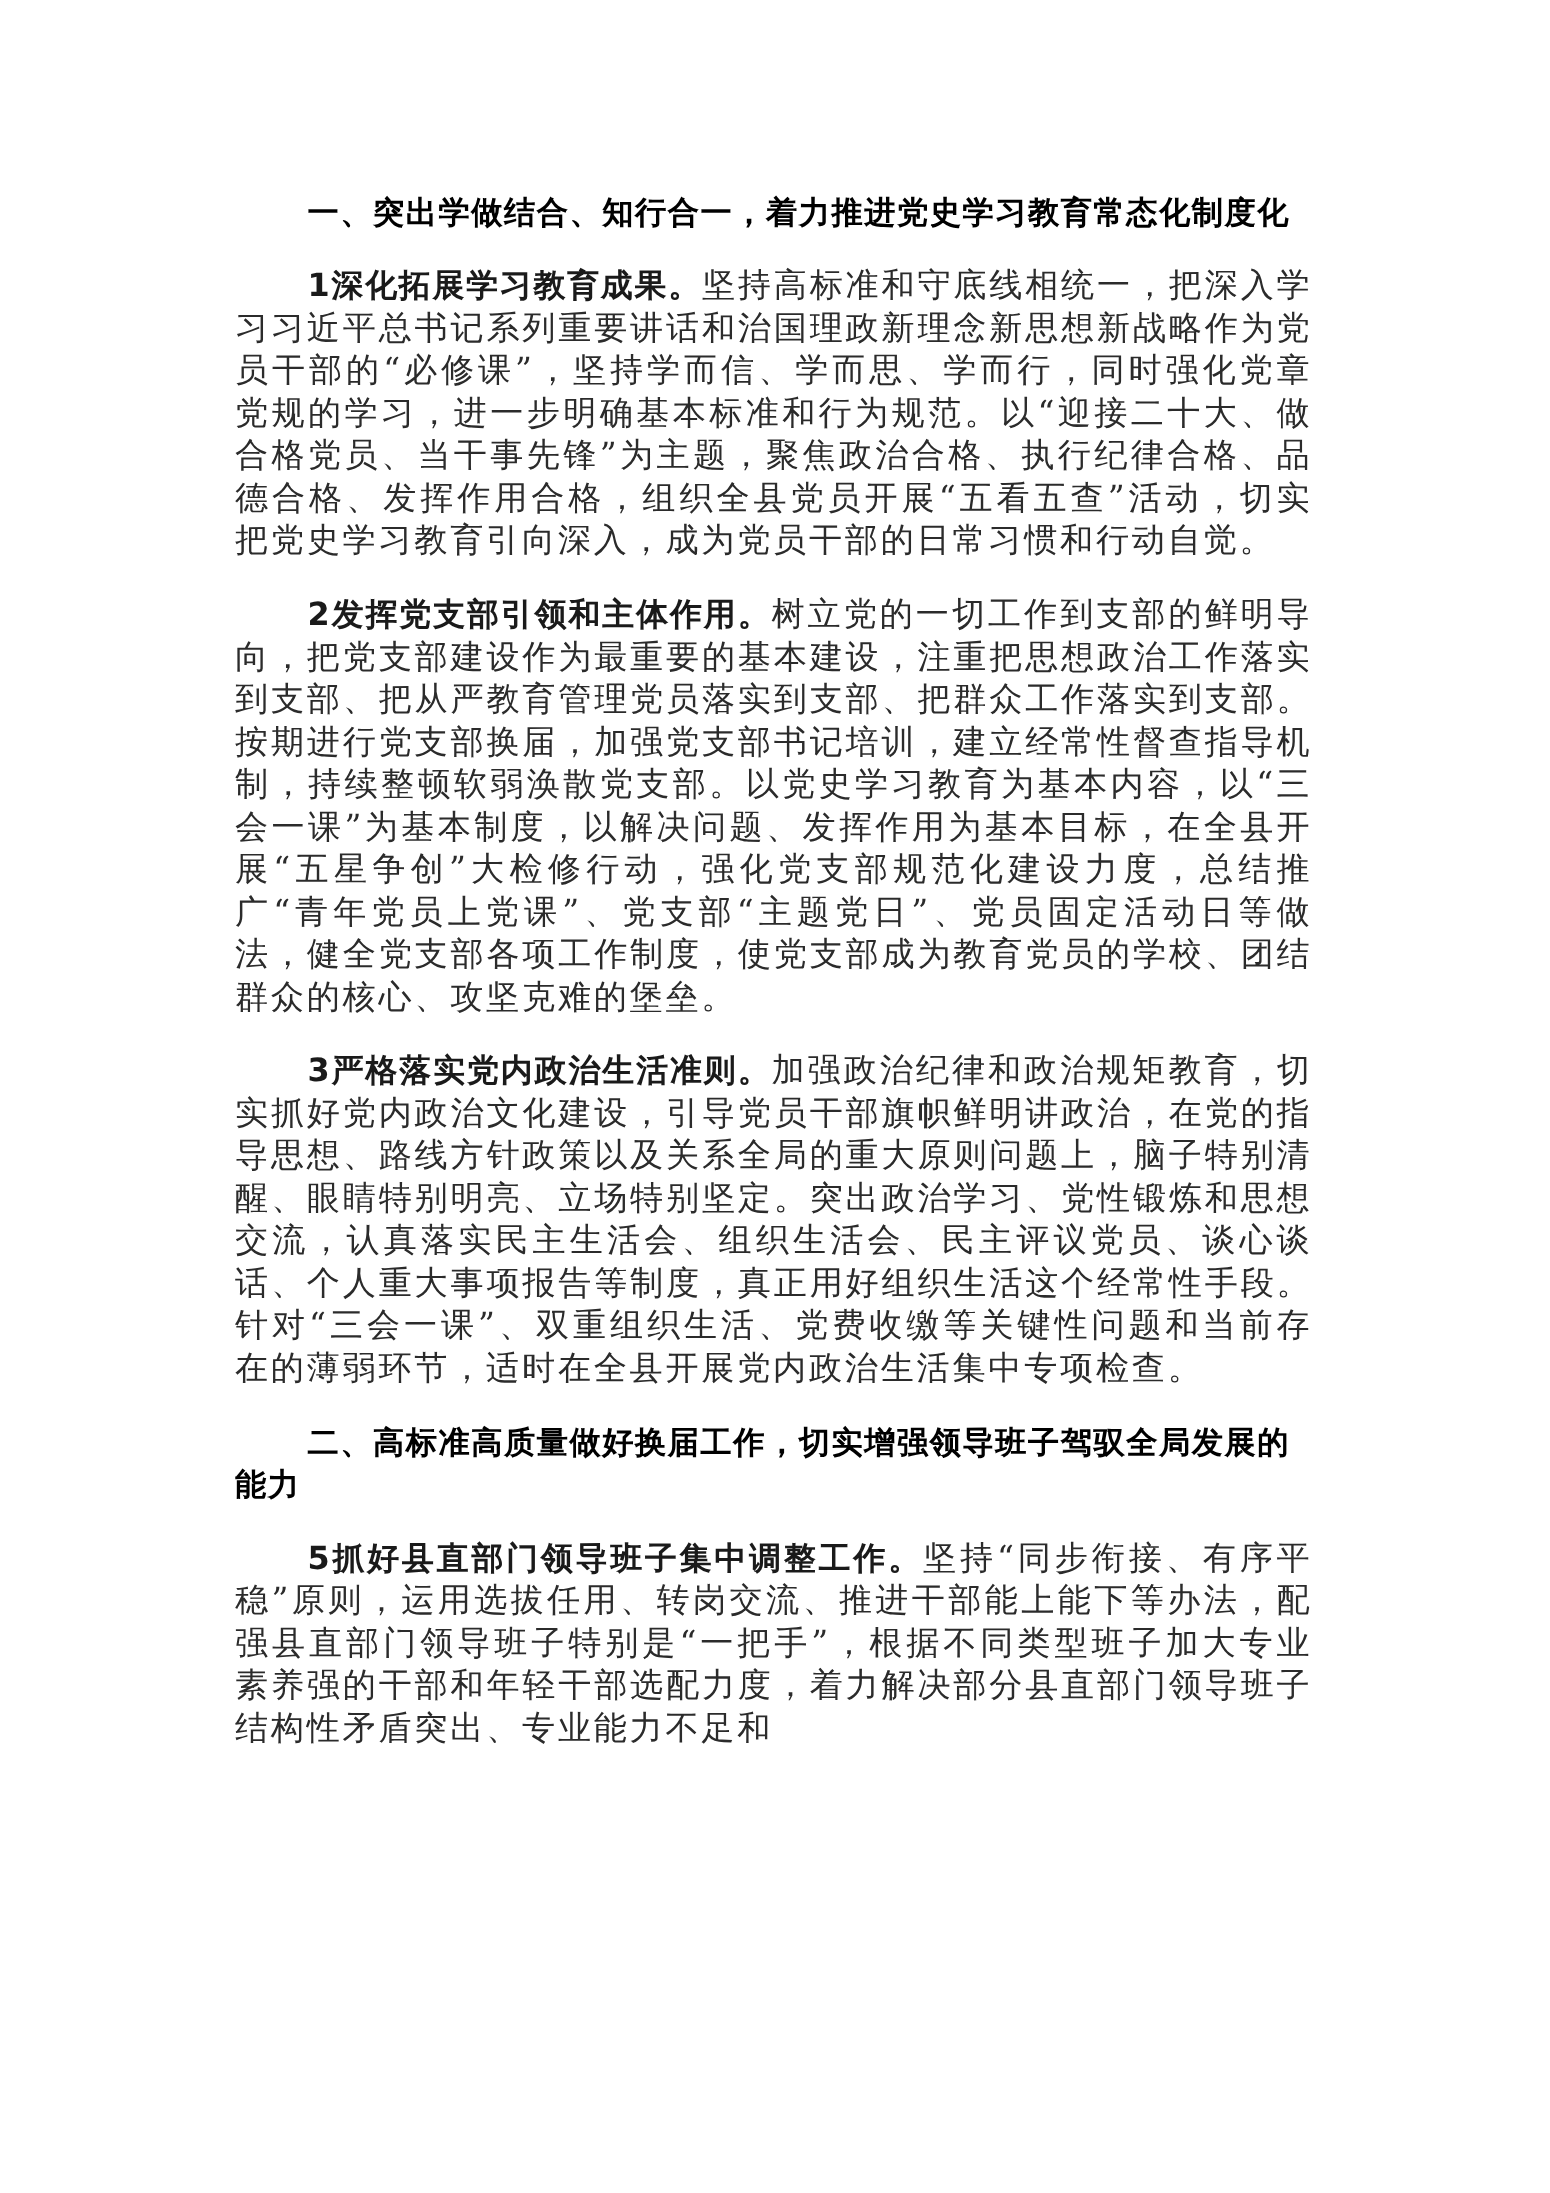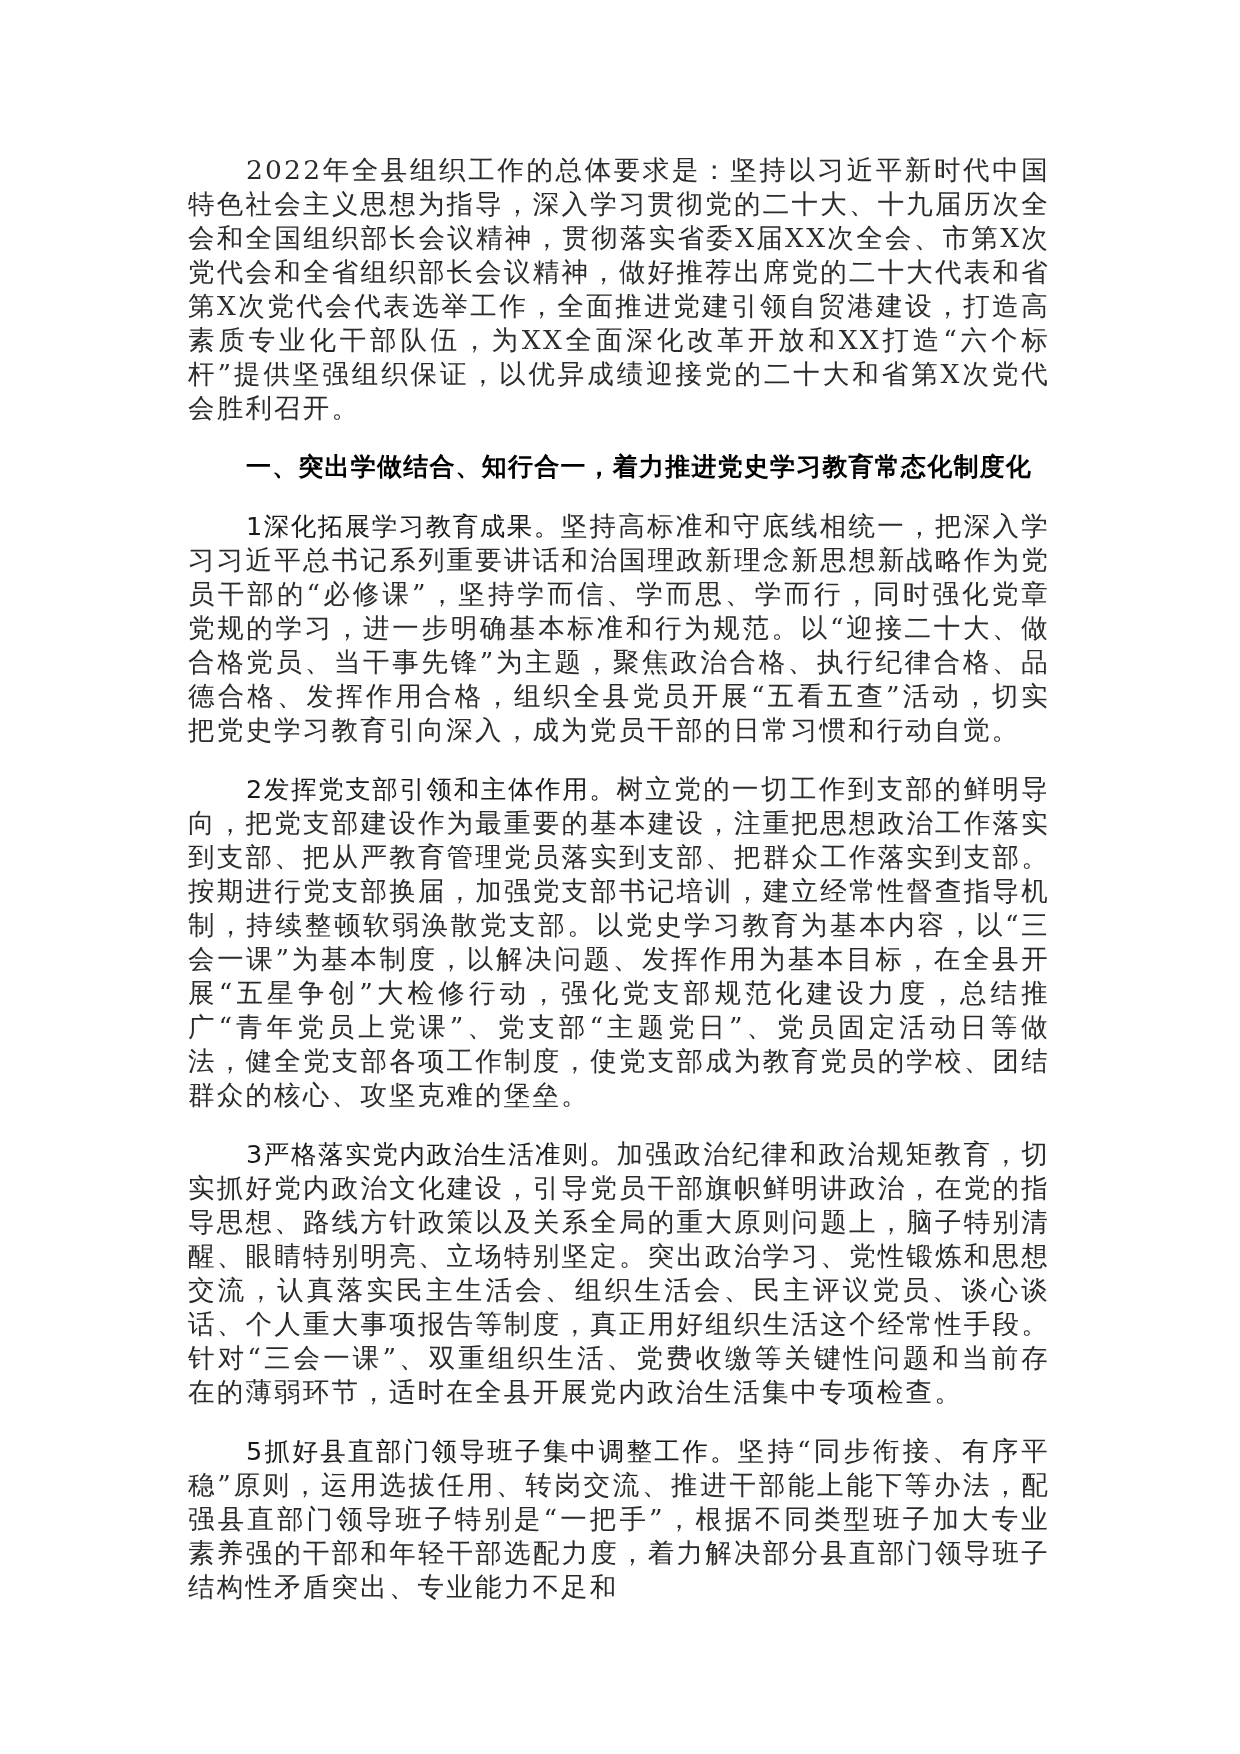--- a/index.html
+++ b/index.html
@@ -34,38 +34,38 @@
     margin: 0 0 25px 0;
     text-indent: 58px;
     font-family: "DejaVu Sans", "Liberation Sans", sans-serif;
     font-weight: bold;
     font-size: 25px;
     letter-spacing: 1.2px;
     color: #000000;
   }
   .lead {
     font-family: "DejaVu Sans", "Liberation Sans", sans-serif;
-    font-weight: normal;
+    font-weight: bold;
     font-size: 25.5px;
     letter-spacing: 1.4px;
     color: #1a1a1a;
   }
 </style>
 </head>
 <body>
 
 <div class="page">
 
-  <p class="para">2022年全县组织工作的总体要求是：坚持以习近平新时代中国特色社会主义思想为指导，深入学习贯彻党的二十大、十九届历次全会和全国组织部长会议精神，贯彻落实省委X届XX次全会、市第X次党代会和全省组织部长会议精神，做好推荐出席党的二十大代表和省第X次党代会代表选举工作，全面推进党建引领自贸港建设，打造高素质专业化干部队伍，为XX全面深化改革开放和XX打造“六个标杆”提供坚强组织保证，以优异成绩迎接党的二十大和省第X次党代会胜利召开。</p>
 
   <p class="heading">一、突出学做结合、知行合一，着力推进党史学习教育常态化制度化</p>
 
   <p class="para"><span class="lead">1深化拓展学习教育成果。</span><span>坚持高标准和守底线相统一，把深入学习习近平总书记系列重要讲话和治国理政新理念新思想新战略作为党员干部的“必修课”，坚持学而信、学而思、学而行，同时强化党章党规的学习，进一步明确基本标准和行为规范。以“迎接二十大、做合格党员、当干事先锋”为主题，聚焦政治合格、执行纪律合格、品德合格、发挥作用合格，组织全县党员开展“五看五查”活动，切实把党史学习教育引向深入，成为党员干部的日常习惯和行动自觉。</span></p>
 
   <p class="para"><span class="lead">2发挥党支部引领和主体作用。</span><span>树立党的一切工作到支部的鲜明导向，把党支部建设作为最重要的基本建设，注重把思想政治工作落实到支部、把从严教育管理党员落实到支部、把群众工作落实到支部。按期进行党支部换届，加强党支部书记培训，建立经常性督查指导机制，持续整顿软弱涣散党支部。以党史学习教育为基本内容，以“三会一课”为基本制度，以解决问题、发挥作用为基本目标，在全县开展“五星争创”大检修行动，强化党支部规范化建设力度，总结推广“青年党员上党课”、党支部“主题党日”、党员固定活动日等做法，健全党支部各项工作制度，使党支部成为教育党员的学校、团结群众的核心、攻坚克难的堡垒。</span></p>
 
   <p class="para"><span class="lead">3严格落实党内政治生活准则。</span><span>加强政治纪律和政治规矩教育，切实抓好党内政治文化建设，引导党员干部旗帜鲜明讲政治，在党的指导思想、路线方针政策以及关系全局的重大原则问题上，脑子特别清醒、眼睛特别明亮、立场特别坚定。突出政治学习、党性锻炼和思想交流，认真落实民主生活会、组织生活会、民主评议党员、谈心谈话、个人重大事项报告等制度，真正用好组织生活这个经常性手段。针对“三会一课”、双重组织生活、党费收缴等关键性问题和当前存在的薄弱环节，适时在全县开展党内政治生活集中专项检查。</span></p>
 
+  <p class="heading">二、高标准高质量做好换届工作，切实增强领导班子驾驭全局发展的能力</p>
 
 
   <p class="para"><span class="lead">5抓好县直部门领导班子集中调整工作。</span><span>坚持“同步衔接、有序平稳”原则，运用选拔任用、转岗交流、推进干部能上能下等办法，配强县直部门领导班子特别是“一把手”，根据不同类型班子加大专业素养强的干部和年轻干部选配力度，着力解决部分县直部门领导班子结构性矛盾突出、专业能力不足和</span></p>
 
 </div>
 
 </body></html>

